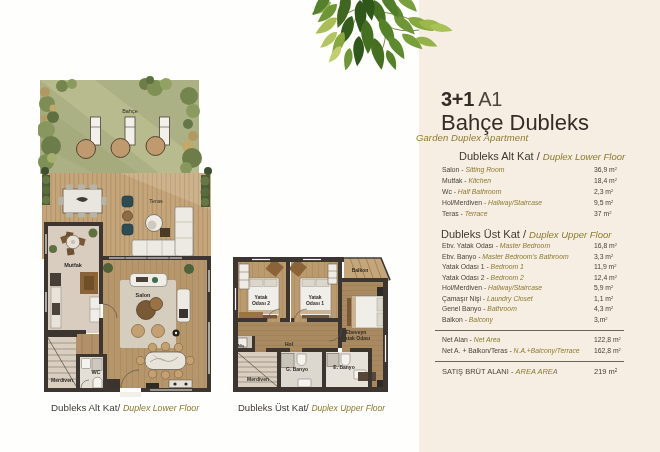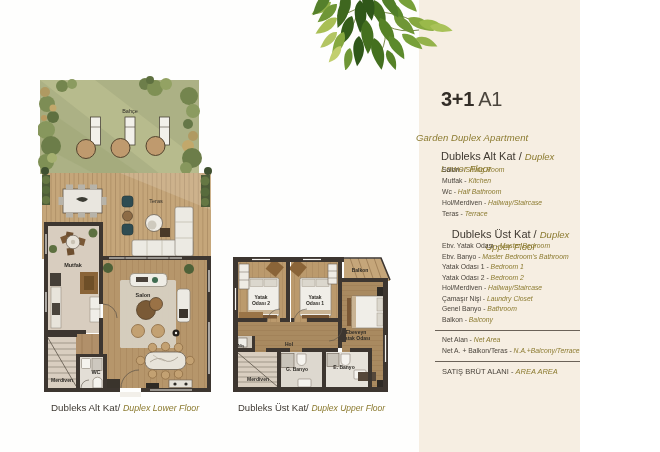--- a/index.html
+++ b/index.html
@@ -1,17 +1,17 @@
 <!DOCTYPE html>
 <html><head>
 <meta charset="utf-8">
 <style>
   html,body{margin:0;padding:0;background:#fff;}
   body{font-family:"Liberation Sans", sans-serif;}
-  #page{position:relative;width:580px;height:452px;overflow:hidden;background:#fefefd;}
+  #page{position:relative;width:660px;height:452px;overflow:hidden;background:#fefefd;}
   .abs{position:absolute;}
   .olive{color:#8b7a2f;font-style:italic;}
   .row{position:absolute;left:442px;width:200px;font-size:6.8px;color:#4a443c;white-space:nowrap;}
   .row .val{position:absolute;left:152px;color:#453f37;font-style:normal;}
   sup{font-size:0.6em;vertical-align:0.5em;line-height:0;}
 </style>
 </head>
 <body>
 <div id="page">
 
@@ -57,24 +57,25 @@
     <path d="M0,0 C6,4 9,13 3.5,24 C-2,15 -5.5,6 0,0 Z" transform="translate(50,-9) rotate(18) scale(1.3)" fill="#3f671f"></path>
     <path d="M0,0 C6,4 9,13 3.5,24 C-2,15 -5.5,6 0,0 Z" transform="translate(68,-10) rotate(-4) scale(1.3)" fill="#2f5719"></path>
     <path d="M0,0 C6,4 9,13 3.5,24 C-2,15 -5.5,6 0,0 Z" transform="translate(85,-8) rotate(-24) scale(1.25)" fill="#517e2a"></path>
     <path d="M0,0 C6,4 9,13 3.5,24 C-2,15 -5.5,6 0,0 Z" transform="translate(100,-6) rotate(-40) scale(1.1)" fill="#77a03a"></path>
   </g>
   </svg>
 </div>
 
   <div class="abs" style="left:441px;top:89px;font-size:20px;line-height:20px;color:#332d27;letter-spacing:-0.3px;"><b>3+1</b> <span style="color:#4b453d;">A1</span></div>
 
+  <div class="abs" style="left:441px;top:111px;font-size:22px;line-height:23px;color:#332d27;">Bahçe Dubleks</div>
 
   <div class="abs olive" style="left:416px;top:133px;font-size:9.5px;line-height:10px;letter-spacing:0.1px;">Garden Duplex Apartment</div>
 
-  <div class="abs" style="left:441px;top:150px;font-size:11px;color:#3f3931;">Dubleks Alt Kat / <span class="olive" style="font-size:9.5px;">Duplex Lower Floor</span></div>
+  <div class="abs" style="left:459px;top:150px;font-size:11px;color:#3f3931;">Dubleks Alt Kat / <span class="olive" style="font-size:9.5px;">Duplex Lower Floor</span></div>
 
   <div class="row" style="top:166px;">Salon - <span class="olive">Sitting Room</span><span class="val">36,9 m<sup>2</sup></span></div>
   <div class="row" style="top:177px;">Mutfak - <span class="olive">Kitchen</span><span class="val">18,4 m<sup>2</sup></span></div>
   <div class="row" style="top:188px;">Wc - <span class="olive">Half Bathroom</span><span class="val">2,3 m<sup>2</sup></span></div>
   <div class="row" style="top:199px;">Hol/Merdiven - <span class="olive">Hallway/Staircase</span><span class="val">9,5 m<sup>2</sup></span></div>
   <div class="row" style="top:210px;">Teras - <span class="olive">Terrace</span><span class="val">37 m<sup>2</sup></span></div>
 
   <div class="abs" style="left:441px;top:228px;font-size:11px;color:#3f3931;text-align:center;">Dubleks Üst Kat / <span class="olive" style="font-size:9.5px;">Duplex Upper Floor</span></div>
 
   <div class="row" style="top:242px;">Ebv. Yatak Odası - <span class="olive">Master Bedroom</span><span class="val">16,8 m<sup>2</sup></span></div>

